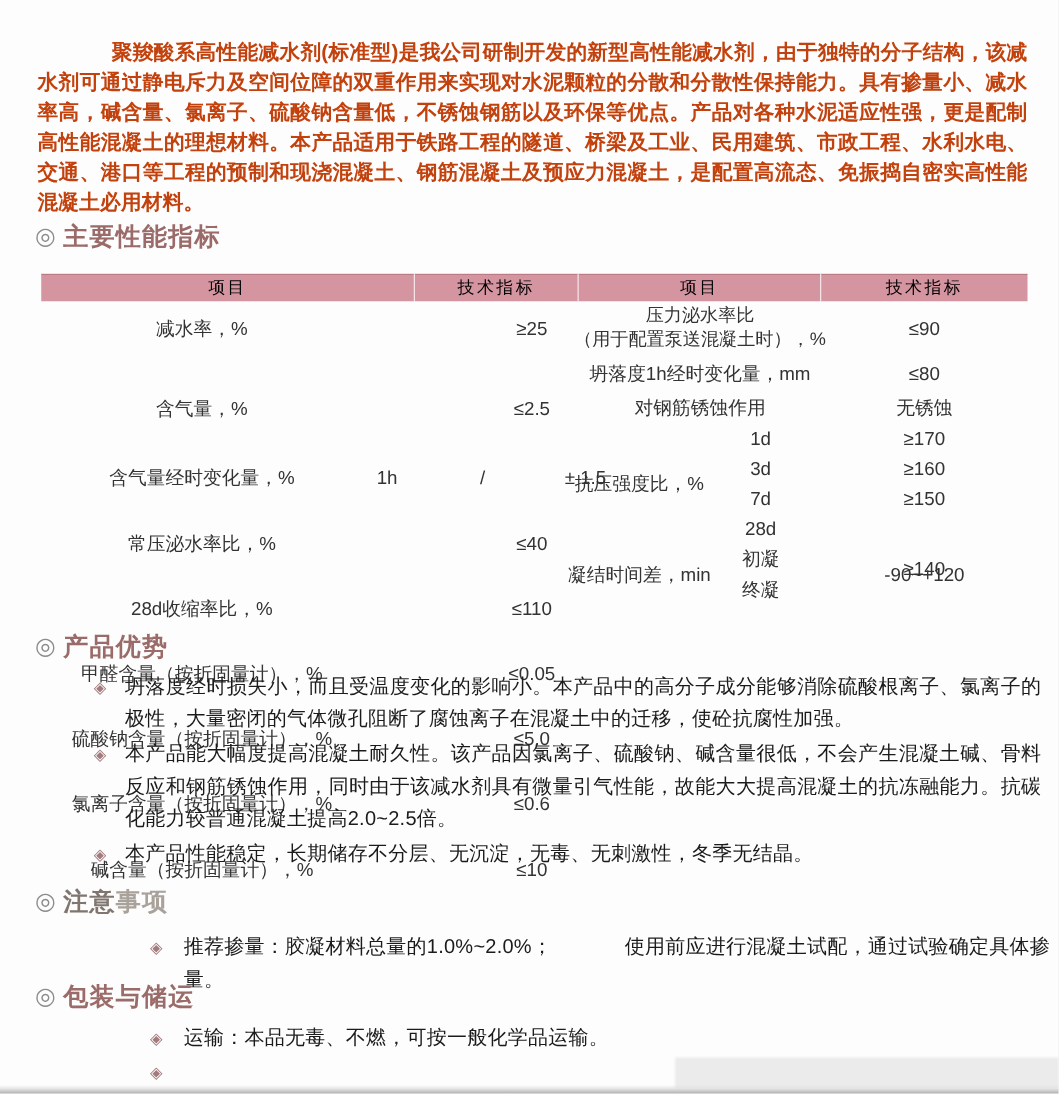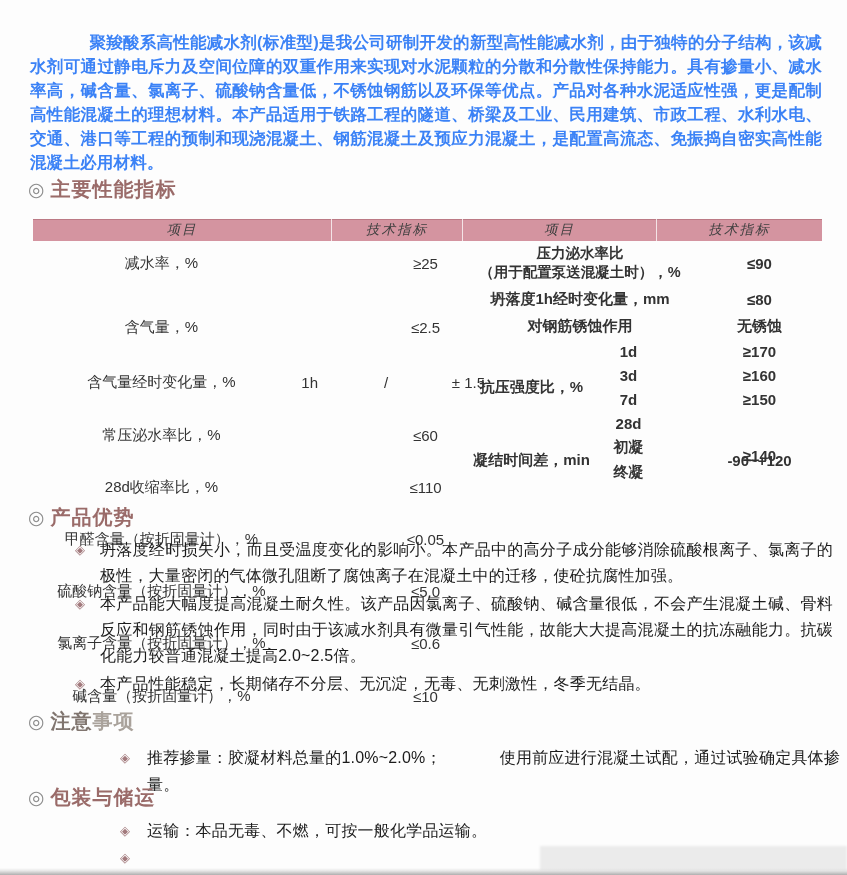--- a/index.html
+++ b/index.html
@@ -24,21 +24,21 @@
     position:absolute;left:540px;bottom:5px;width:307px;height:24px;
     background:rgba(175,175,175,.22);
     filter:blur(1px);
     pointer-events:none;
   }
 
   
   .intro{
     position:absolute;top:30px;left:30px;width:792px;
     font-size:16.5px;line-height:24px;
-    color:#3b82f6;font-weight:600;
+    color:#c2410c;font-weight:600;
     text-align:justify;text-indent:3.6em;
     letter-spacing:.2px;
     margin:0;
   }
 
   
   .sec-head{
     position:absolute;left:28px;
     display:flex;align-items:center;
     font-size:20px;font-weight:bold;color:#9a6b69;
@@ -54,32 +54,31 @@
   .spec-table{
     position:absolute;top:219px;left:33px;width:789px;height:266px;
   }
   .t-head{
     display:grid;grid-template-columns:299px 131px 194px 165px;
     height:22px;background:#d494a0;
     box-shadow:inset 0 1px 0 rgba(160,90,100,.45);
   }
   .t-head .hc{
     display:flex;align-items:center;justify-content:center;
-    color:#404040;font-size:13.5px;letter-spacing:2px;
+    color:#000000;font-size:13.5px;letter-spacing:2px;
     border-right:1px solid rgba(255,255,255,.75);
-    font-style:italic;
   }
   .t-head .hc:last-child{border-right:none;}
   .t-body{position:absolute;top:22px;left:0;width:789px;height:244px;}
   .t-left,.t-right{
     position:absolute;top:0;display:grid;
     grid-template-rows:44px 28px 26px 24px 24px 24px 24px 25px 25px;
   }
   .t-left{left:0;width:430px;grid-template-columns:299px 131px;gap:28px;}
-  .t-right{left:450px;width:359px;grid-template-columns:97px 97px 165px;font-weight:bold;}
+  .t-right{left:430px;width:359px;grid-template-columns:97px 97px 165px;}
   .tc{
     display:flex;align-items:center;justify-content:center;
     font-size:15px;color:#333;white-space:nowrap;
   }
   .t-left .lab{padding-right:42px;position:relative;}
   .t-left .lab .age-tag{
     position:absolute;right:14px;color:#333;
   }
   .t-left .val-split{
     justify-content:space-between;padding:0 6px 0 24px;
@@ -139,21 +138,21 @@
         <div class="tc lab">
           <span>含气量经时变化量，%</span>
           <span class="age-tag">1h</span>
         </div>
         <div class="tc val-split">
           <span>/</span>
           <span>± 1.5</span>
         </div>
 
         <div class="tc lab">常压泌水率比，%</div>
-        <div class="tc">≤60</div>
+        <div class="tc">≤40</div>
 
         <div class="tc lab">28d收缩率比，%</div>
         <div class="tc">≤110</div>
 
         <div class="tc lab">甲醛含量（按折固量计），%</div>
         <div class="tc">≤0.05</div>
 
         <div class="tc lab">硫酸钠含量（按折固量计），%</div>
         <div class="tc">≤5.0</div>
 

